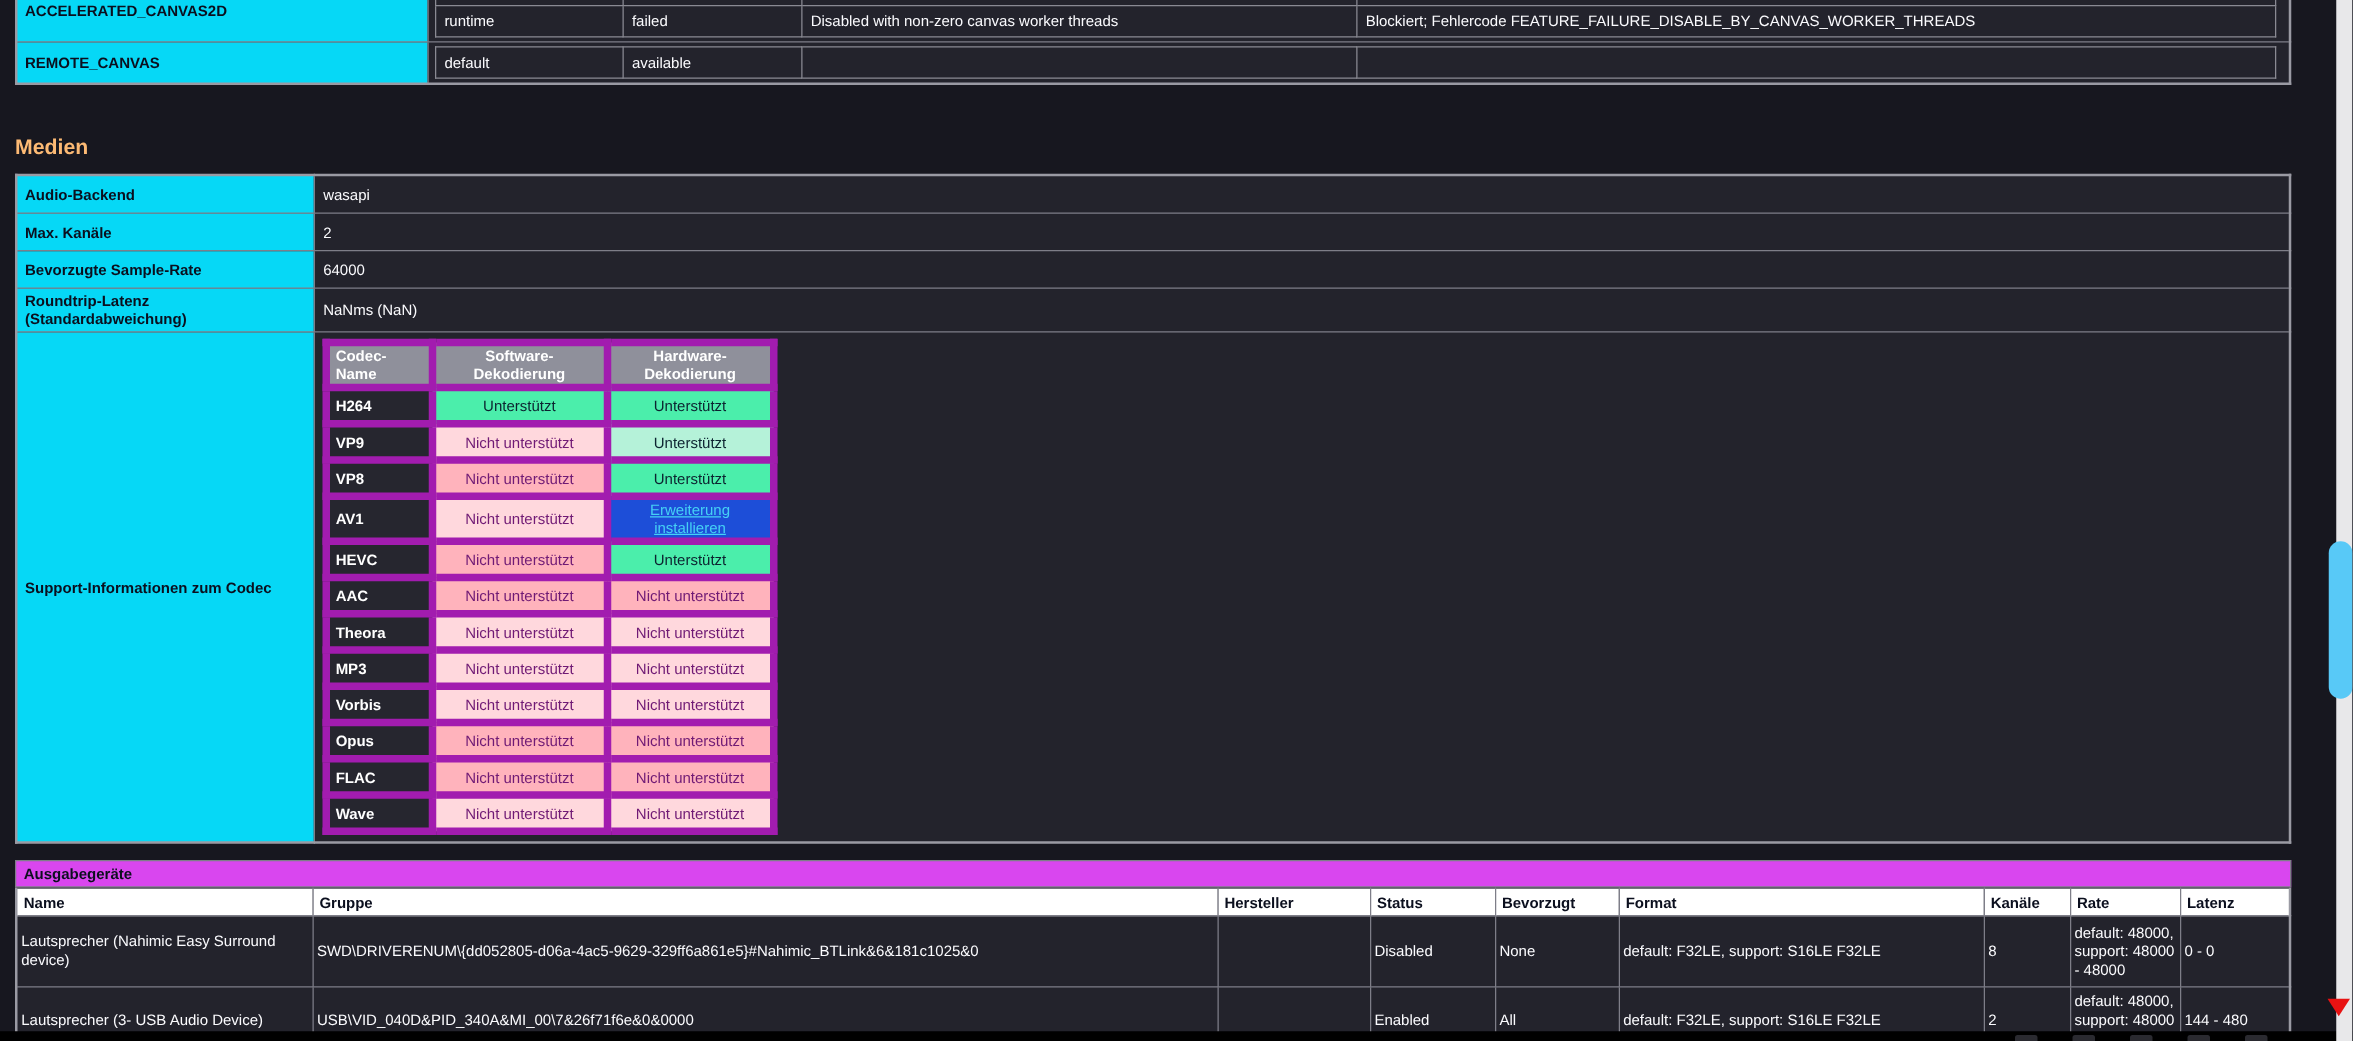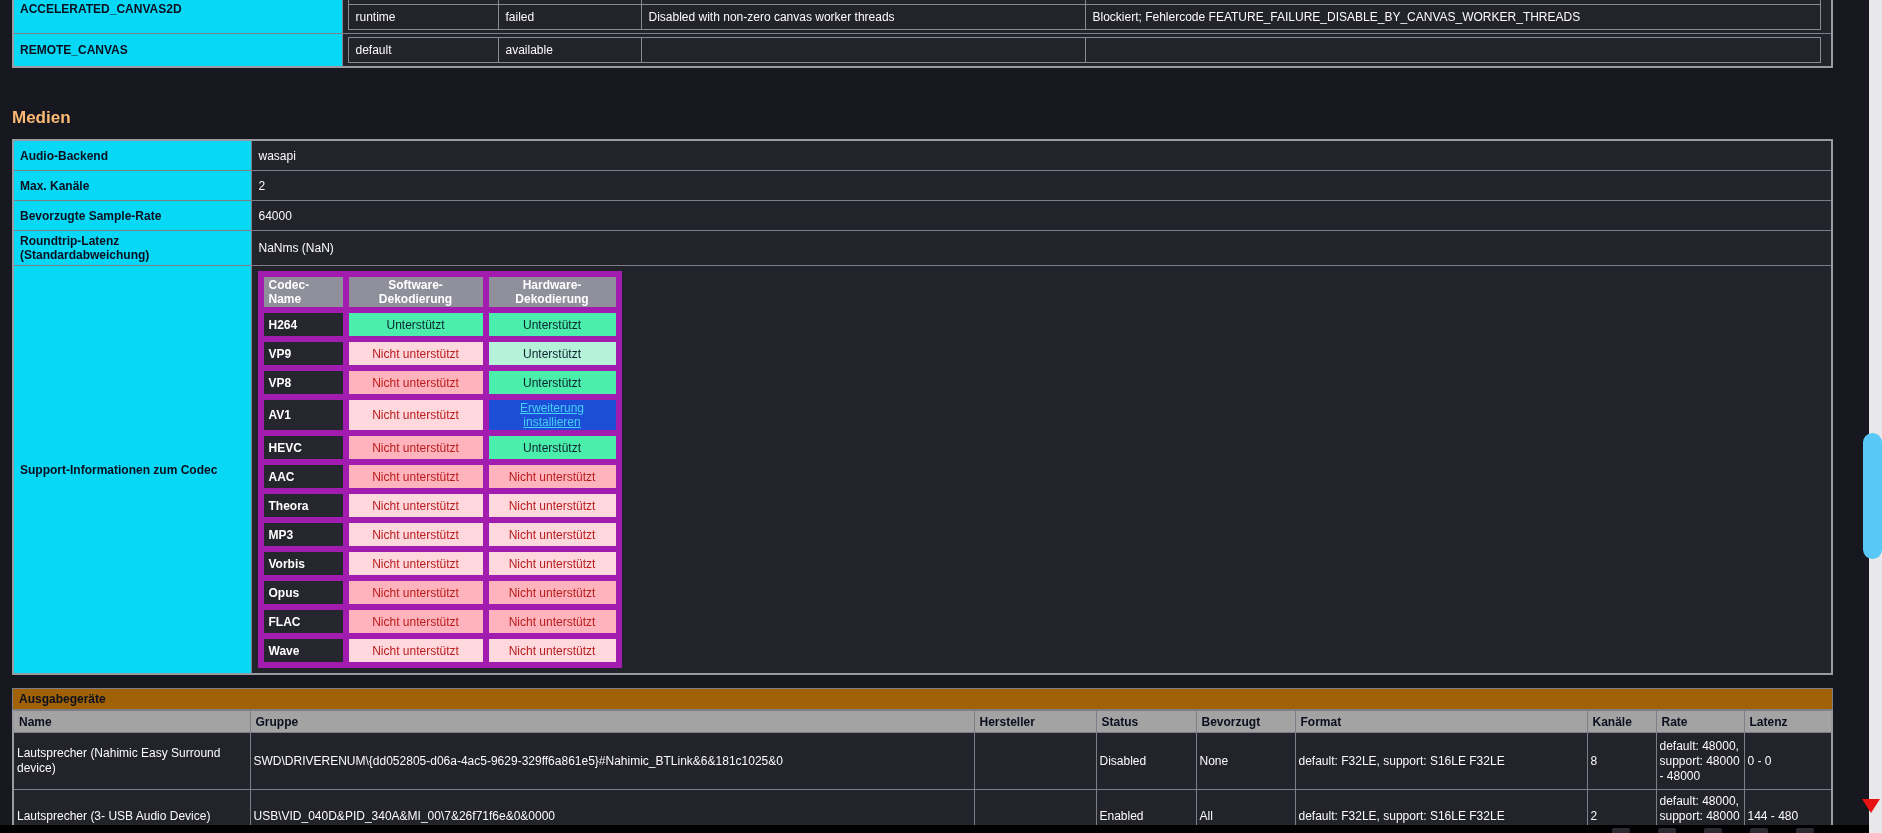--- a/index.html
+++ b/index.html
@@ -38,34 +38,34 @@
   
   td.codec-cell { vertical-align:top; padding:5px 6px; }
   th.label.codec-label { vertical-align:middle; }
   .codec-table { width:364px; table-layout:fixed; border:2px solid #c9c9d2; }
   .codec-table th, .codec-table td { border:6px solid #a21caf; height:21px; padding:1px 5px; }
   .codec-head th { background:#8f909b; color:#ffffff; font-weight:bold; text-align:center; }
   .codec-head th:first-child { text-align:left; }
   .codec-name { background:#26262f; color:#ffffff; font-weight:bold; }
   .c-sup   { background:#4beeab; color:#0c2330; text-align:center; }
   .c-sup.light { background:#b5f2d9; }
-  .c-unsup { background:#ffb3bc; color:#b91c1c; text-align:center; }
+  .c-unsup { background:#ffb3bc; color:#701a75; text-align:center; }
   .c-unsup.light { background:#ffd8dd; }
   .c-link  { background:#1d4ed8; text-align:center; }
   .c-link a { color:#45d1f5; text-decoration:underline; cursor:pointer; }
 
   
   .devices-bar {
     margin:13px 0 0 12px; width:1821px; height:22px; box-sizing:border-box;
-    background:#a16207; border:1px solid #7e7e88; color:#0b0f1e;
+    background:#d946ef; border:1px solid #7e7e88; color:#0b0f1e;
     font-weight:bold; line-height:20px; padding-left:6px;
   }
   .devices-table { border-top:1px solid #7e7e88; }
   .devices-table th {
-    background:#a3a3a3; color:#0b0f1e; font-weight:bold; text-align:left;
+    background:#ffffff; color:#0b0f1e; font-weight:bold; text-align:left;
     padding:2px 5px; height:17px;
   }
   .devices-table td { padding:2px 3px; vertical-align:middle; line-height:15px; }
   tr.dev-r1 td { height:52px; }
   tr.dev-r2 td { height:49px; }
   tr.dev-r3 td { height:47px; }
 
   
   .taskbar {
     position:absolute; left:0; bottom:0; width:1882px; height:8px;

